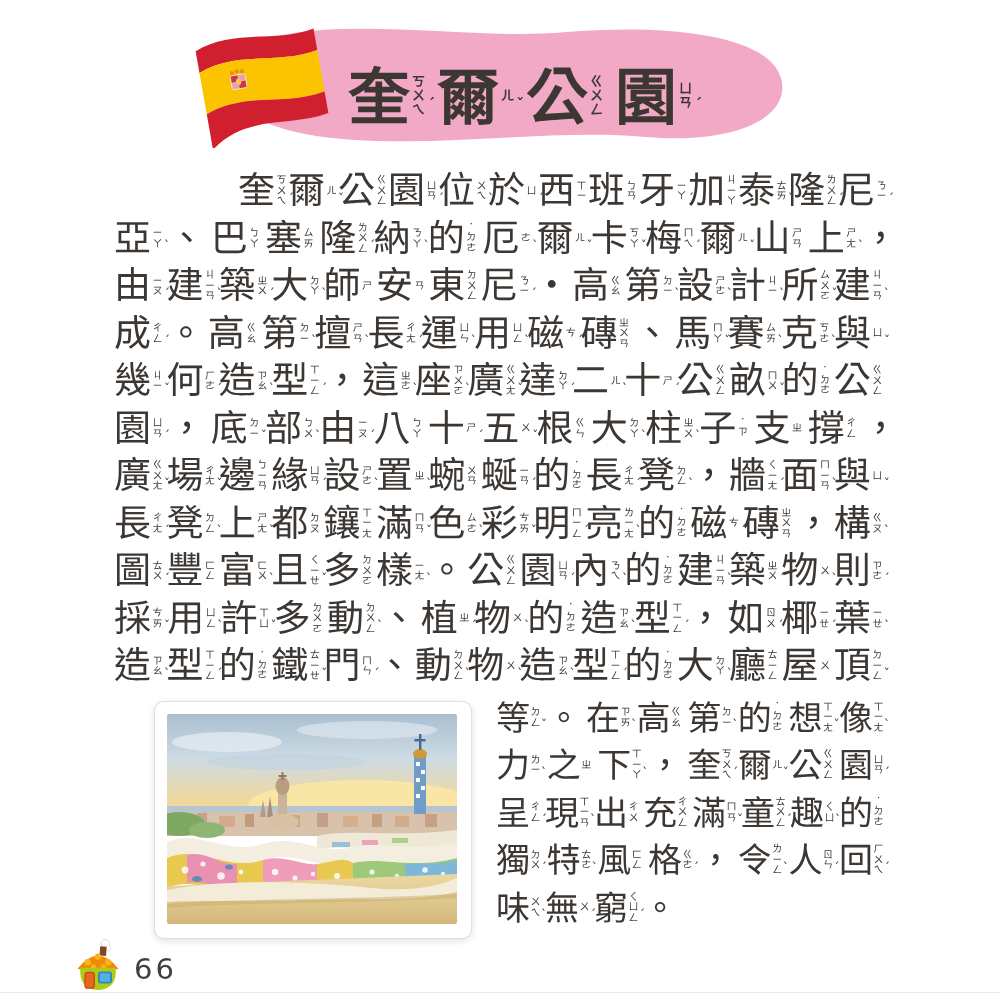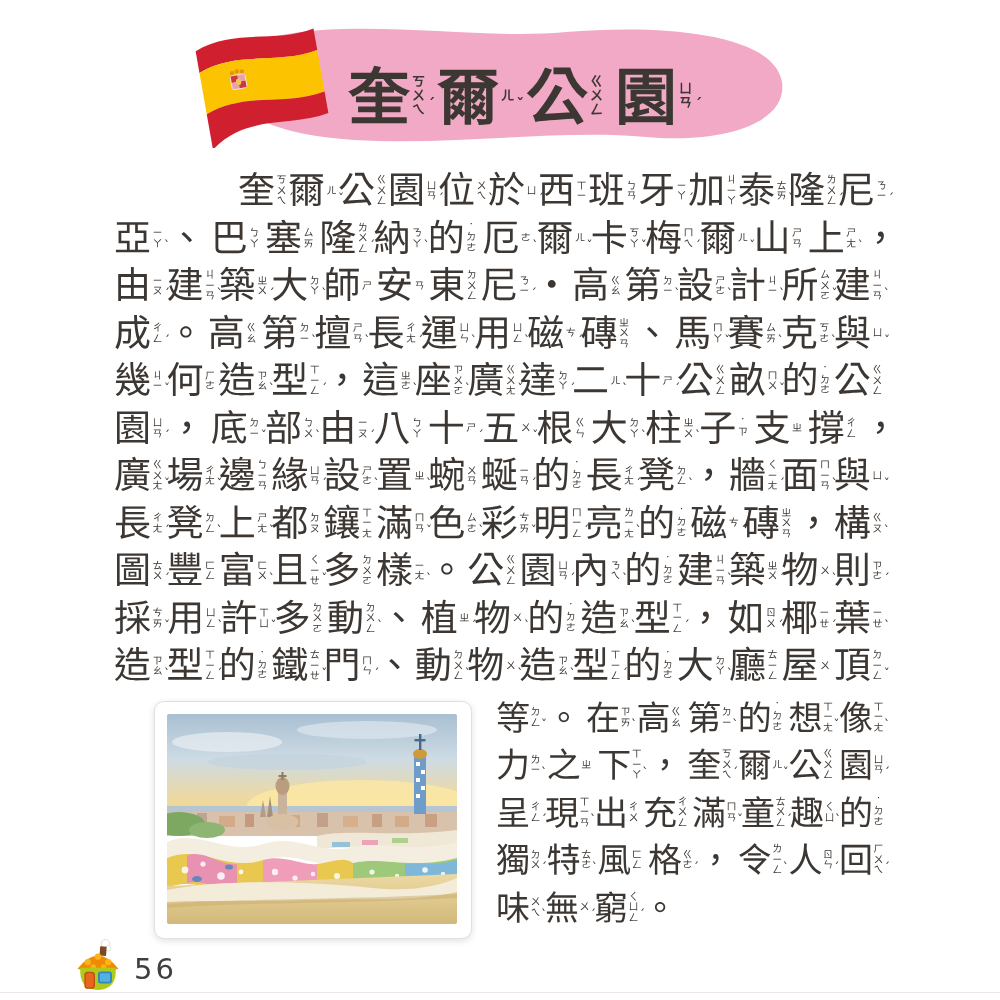--- a/index.html
+++ b/index.html
@@ -1782,17 +1782,17 @@
       <path d="M6 33 Q28 5 50 33 Q28 41 6 33 Z" fill="#f18a00"></path>
       <circle cx="17" cy="26" r="3.4" fill="#f9b31b"></circle>
       <circle cx="28" cy="20" r="3.4" fill="#f9b31b"></circle>
       <circle cx="39" cy="26" r="3.4" fill="#f9b31b"></circle>
       <circle cx="23" cy="31" r="2.8" fill="#f9b31b"></circle>
       <circle cx="34" cy="31" r="2.8" fill="#f9b31b"></circle>
       <path d="M9 32 L47 32 Q49 55 28 56 Q7 55 9 32 Z" fill="#b0ca1c"></path>
       <rect x="14" y="37" width="10" height="17" rx="3" fill="#e8671c" stroke="#c04d12" stroke-width="1.4"></rect>
       <rect x="29" y="37" width="13" height="11" rx="2" fill="#53b0e0" stroke="#2f88bc" stroke-width="2"></rect>
     </svg>
-    <span class="pageno">56</span>
+    <span class="pageno">66</span>
   </div>
 
   <div class="page-edge"></div>
 </div>
 
 </body></html>

